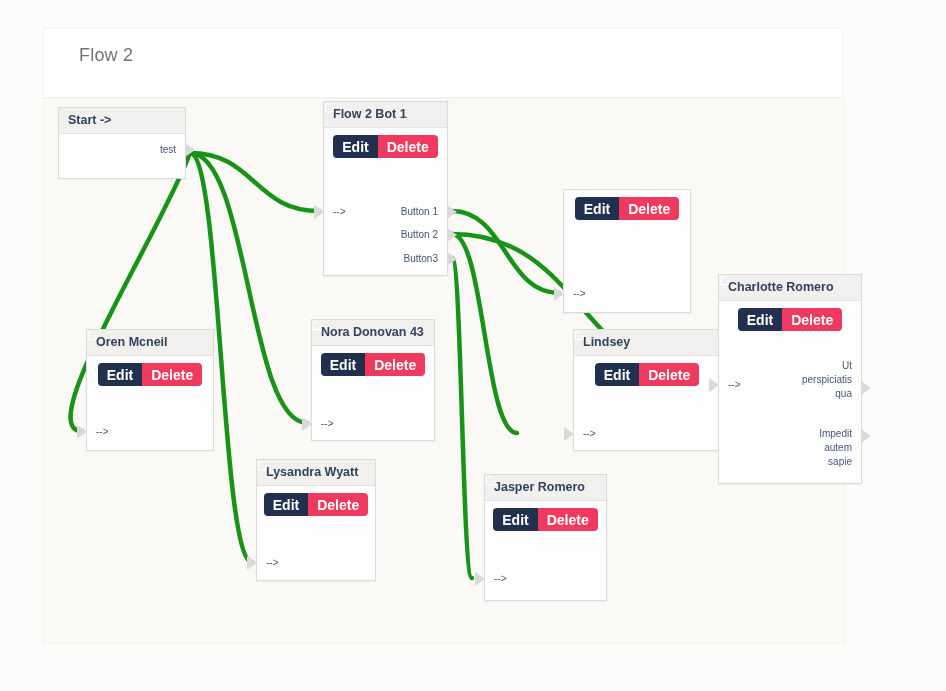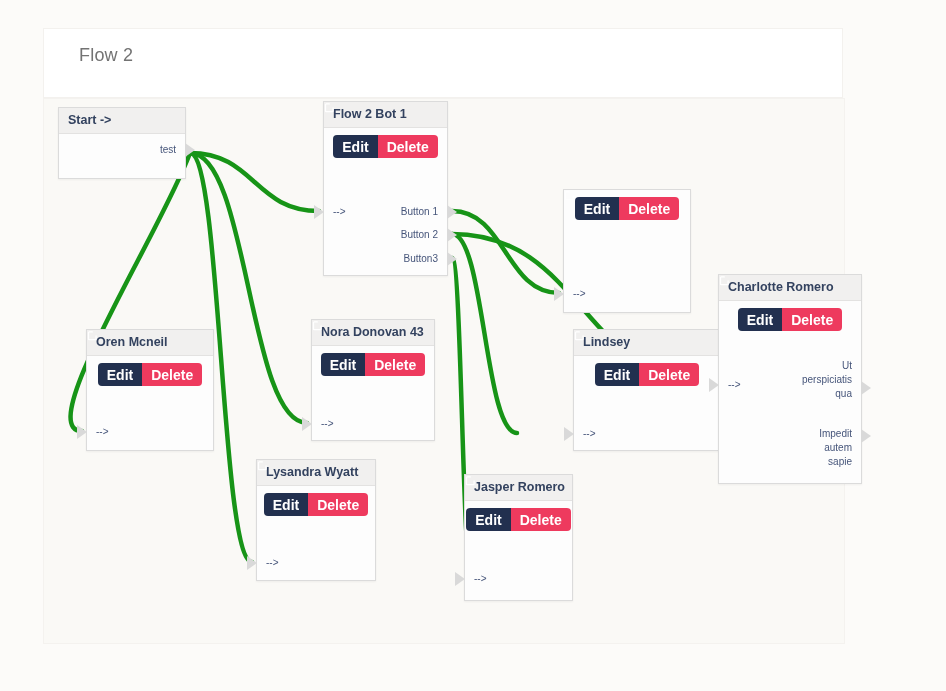--- a/index.html
+++ b/index.html
@@ -202,21 +202,21 @@
         <button class="btn del" style="background: rgb(238, 58, 94);">
           <svg width="10" height="11" viewBox="0 0 16 16">
             <path fill="#fff" d="M6 1.2h4l.6 1.3H14v1.8H2V2.5h3.4zM3.3 5.6h9.4l-.8 9H4.1z"></path>
           </svg>
           <span>Delete</span>
         </button>
       </div>
       <div class="in-label" style="top: 97px;">--&gt;</div>
       <div class="port in" style="top: 97px; background: rgb(217, 217, 217);"></div>
     </div>
-    <div class="node" style="left: 420px; top: 375px; width: 109px; height: 127px;">
+    <div class="node" style="left: 440px; top: 375px; width: 123px; height: 127px;">
       <div class="node-header" style="color: rgb(51, 66, 95);">Jasper Romero</div>
       <div class="btn-group">
         <button class="btn edit" style="background: rgb(34, 48, 79);">
           <svg width="11" height="11" viewBox="0 0 16 16">
             <path d="M13.2 8.6V13a1 1 0 0 1-1 1H3.2a1 1 0 0 1-1-1V3.8a1 1 0 0 1 1-1h4.6" fill="none" stroke="#fff" stroke-width="1.8"></path>
             <path d="M6.6 7.6 13 1.2l2 2L8.6 9.6l-2.7.7z" fill="#fff"></path>
           </svg>
           <span>Edit</span>
         </button>
         <button class="btn del" style="background: rgb(238, 58, 94);">

